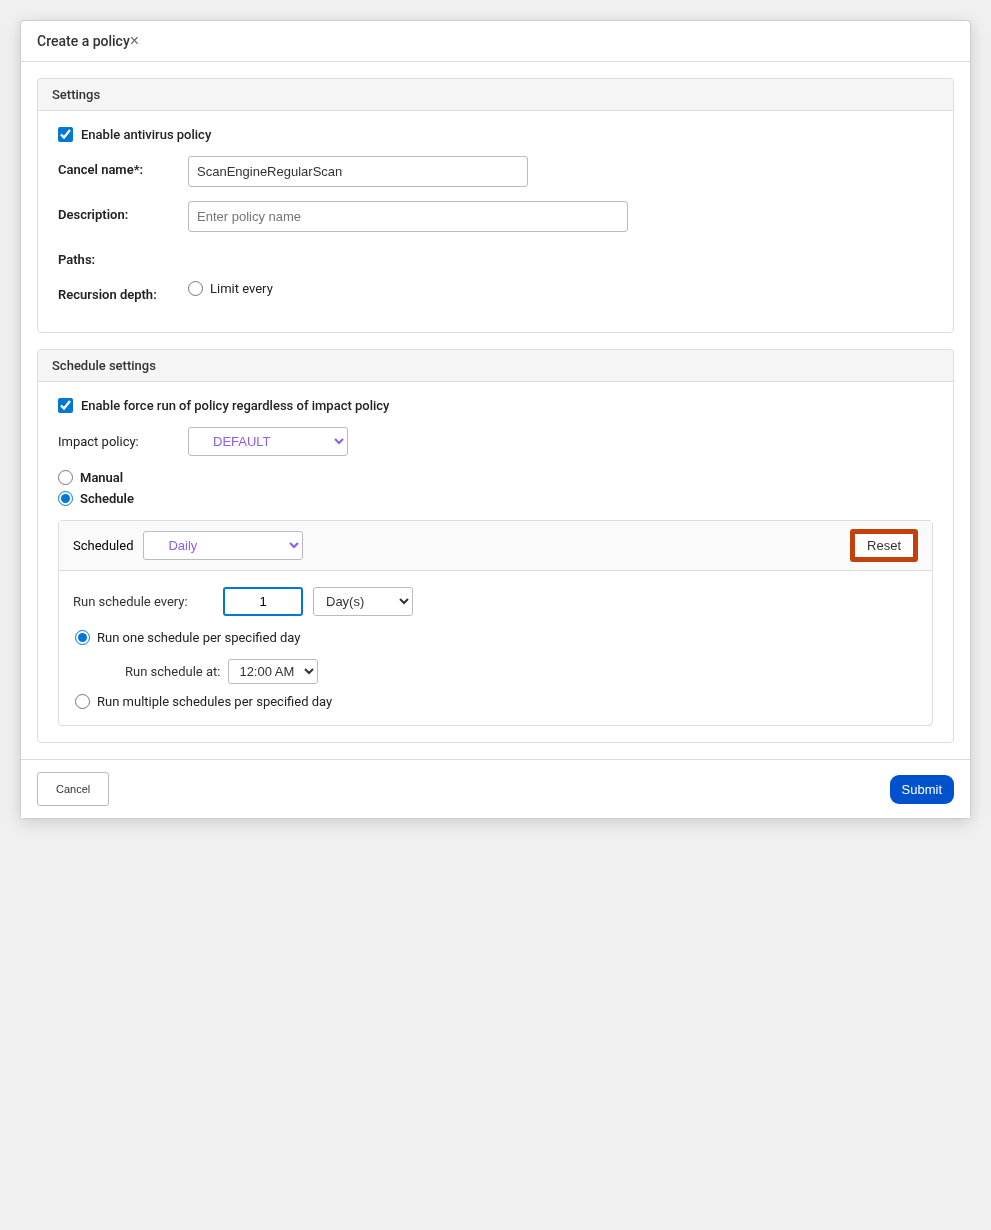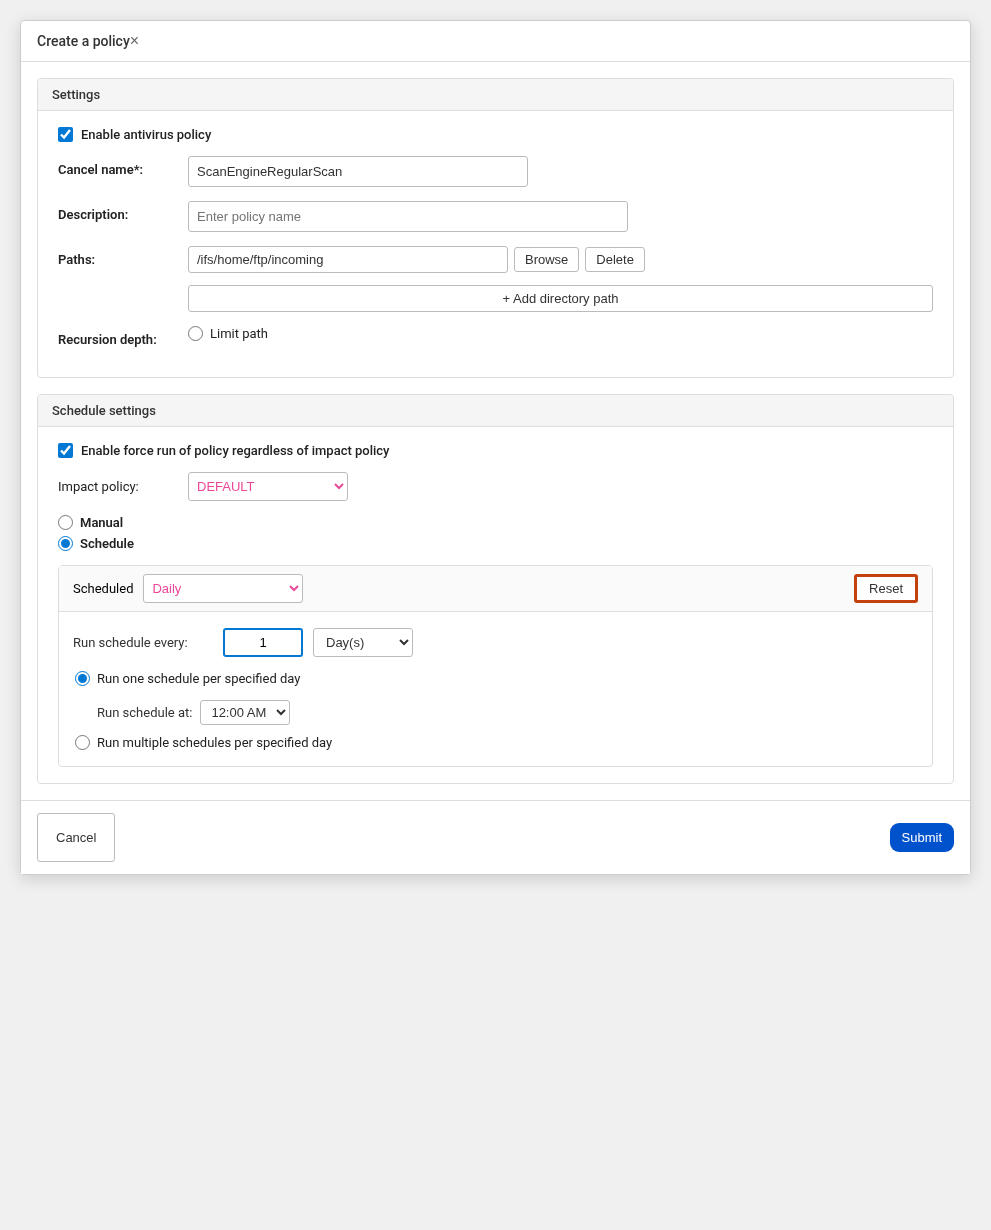--- a/index.html
+++ b/index.html
@@ -177,23 +177,23 @@
     .impact-label {
       width: 130px;
       min-width: 130px;
       font-size: 13px;
       font-weight: 400;
       color: #222;
     }
     .select-input {
       border: 1px solid #bbb;
       border-radius: 3px;
-      padding: 5px 4px;
-      font-size: 13px;
-      color: #ec4899;
+      padding: 5px 20px;
+      font-size: 13px;
+      color: #8b5cf6;
       cursor: pointer;
       background: #fff;
       min-width: 160px;
     }
     .schedule-box {
       border: 1px solid #ddd;
       border-radius: 4px;
       margin-top: 10px;
     }
     .schedule-box-header {
@@ -251,53 +251,54 @@
     .sub-option {
       display: flex;
       align-items: center;
       gap: 8px;
       padding-left: 22px;
       margin-top: 4px;
     }
     .sub-label {
       font-size: 13px;
       color: #333;
+      margin-left: 28px;
     }
     .sub-select {
       border: 1px solid #bbb;
       border-radius: 3px;
       padding: 3px 6px;
       font-size: 13px;
       color: #333;
       background: #fff;
       cursor: pointer;
     }
     .btn-reset {
-      border: 3px solid #c2410c;
+      border: 5px solid #c2410c;
       background: #fff;
       border-radius: 3px;
       padding: 4px 12px;
       font-size: 13px;
       cursor: pointer;
       color: #333;
     }
     .dialog-footer {
       display: flex;
       justify-content: space-between;
       align-items: center;
       padding: 12px 16px;
       border-top: 1px solid #ddd;
       background: #fff;
     }
     .btn-cancel {
       border: 1px solid #bbb;
       background: #fff;
       border-radius: 3px;
-      padding: 16px 18px;
-      font-size: 13px;
+      padding: 10px 18px;
+      font-size: 11px;
       cursor: pointer;
       color: #333;
     }
     .btn-submit {
       border: none;
       background: #0052cc;
       border-radius: 9px;
       padding: 7px 12px;
       font-size: 13px;
       cursor: pointer;
@@ -335,37 +336,29 @@
 
         <div class="form-row">
           <div class="form-label">Description:</div>
           <div class="form-control-wrap">
             <input type="text" class="form-input description-input" placeholder="Enter policy name" value="" style="">
           </div>
         </div>
 
         <div class="form-row">
           <div class="form-label">Paths:</div>
-          <div class="form-control-wrap">
-            <div class="path-row">
-              <input type="text" class="path-input" value="/ifs/home/ftp/incoming" style="">
-              <button class="btn-small">Browse</button>
-              <button class="btn-small">Delete</button>
-            </div>
-            <button class="add-path-btn">+ Add directory path</button>
-          </div>
         </div>
 
         <div class="form-row">
           <div class="form-label">Recursion depth:</div>
           <div class="form-control-wrap">
             <div class="radio-group">
               <div class="radio-row">
                 <input type="radio" name="recursion" id="limit-depth" style="">
-                <label class="radio-label" for="limit-depth">Limit path</label>
+                <label class="radio-label" for="limit-depth">Limit every</label>
               </div>
             </div>
           </div>
         </div>
 
       </div>
     </div>
 
     <div class="section">
       <div class="section-header">Schedule settings</div>

